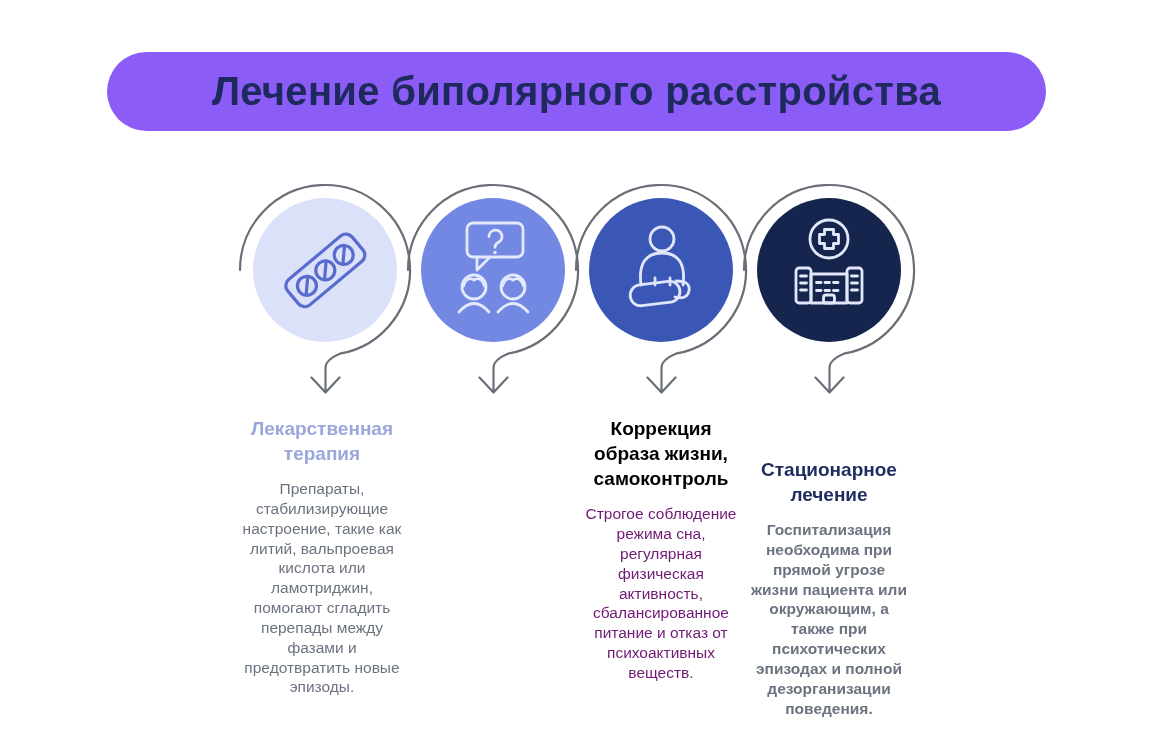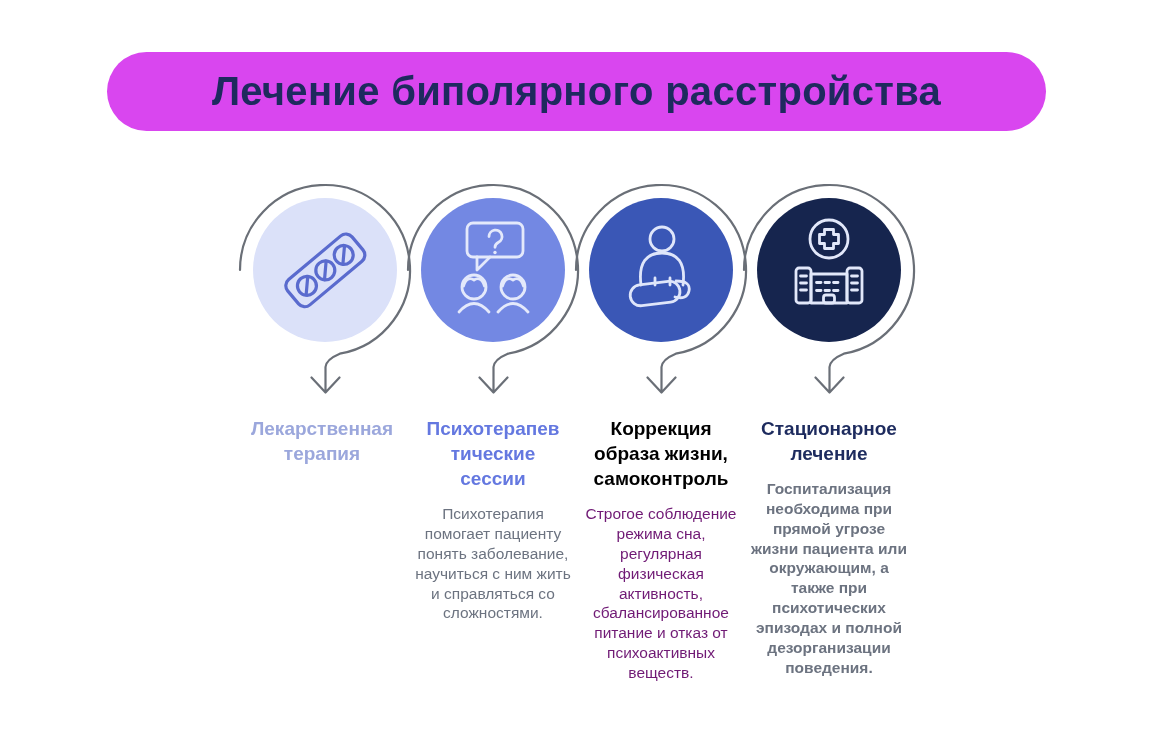--- a/index.html
+++ b/index.html
@@ -28,21 +28,21 @@
   }
   .step-body{
     margin:0 auto;width:162px;font-size:15.5px;line-height:1.28;
   }
 </style>
 </head>
 <body>
 
 <div class="canvas">
 
-  <div class="title-pill" style="background: #d946ef;">
+  <div class="title-pill" style="background: #8b5cf6;">
     <h1 style="color: rgb(30, 42, 94);">Лечение биполярного расстройства</h1>
   </div>
 
   <svg class="step-graphic g1" viewBox="0 0 176 214">
     <path d="M 3 87 A 85 85 0 1 1 102.8 170.7 Q 89 176.5 88.5 184 V 208 M 74.5 194.5 L 88.5 209.5 L 102.5 194.5" fill="none" stroke-width="2.2" stroke-linecap="round" stroke-linejoin="round" stroke="#6A6F77"></path>
     <circle cx="88" cy="87" r="72" fill="#DBE1F9"></circle>
     <g fill="none" stroke-width="3.2" stroke-linecap="round" stroke-linejoin="round" stroke="#5A6BCE">
       <g transform="rotate(-40 88 87)">
         <rect x="46" y="71" width="84" height="33" rx="8"></rect>
         <circle cx="64" cy="87.5" r="9.5"></circle>
@@ -94,35 +94,30 @@
       <path d="M 59.5 93 H 65.5 M 59.5 100 H 65.5 M 59.5 107 H 65.5"></path>
       <path d="M 110.5 93 H 116.5 M 110.5 100 H 116.5 M 110.5 107 H 116.5"></path>
       <path d="M 75.5 99.5 H 80 M 84 99.5 H 88.5 M 92.5 99.5 H 97 M 75.5 107.5 H 80 M 84 107.5 H 88.5 M 92.5 107.5 H 97"></path>
       <rect x="82.5" y="112" width="11" height="8" rx="2.5"></rect>
     </g>
   </svg>
 
   <div class="step-text t1">
     <h2 class="step-heading" style="color: rgb(155, 167, 220);">Лекарственная
 терапия</h2>
+    <p class="step-body" style="color: rgb(108, 115, 128);">Препараты, стабилизирующие настроение, такие как литий, вальпроевая кислота или ламотриджин, помогают сгладить перепады между фазами и предотвратить новые эпизоды.</p>
   </div>
 
-  <div class="step-text t2">
-    <h2 class="step-heading" style="color: rgb(100, 120, 224);">Психотерапев
-тические
-сессии</h2>
-    <p class="step-body" style="color: rgb(108, 115, 128);">Психотерапия помогает пациенту понять заболевание, научиться с ним жить и справляться со сложностями.</p>
-  </div>
 
   <div class="step-text t3">
     <h2 class="step-heading" style="color: #000000;">Коррекция
 образа жизни,
 самоконтроль</h2>
     <p class="step-body" style="color: #701a75;">Строгое соблюдение режима сна, регулярная физическая активность, сбалансированное питание и отказ от психоактивных веществ.</p>
   </div>
 
   <div class="step-text t4">
-    <h2 class="step-heading" style="color: rgb(29, 43, 94);">Стационарное
+    <h2 class="step-heading" style="color: rgb(29, 43, 94); margin-top: 41px;">Стационарное
 лечение</h2>
     <p class="step-body" style="color: rgb(108, 115, 128); font-weight: bold;">Госпитализация необходима при прямой угрозе жизни пациента или окружающим, а также при психотических эпизодах и полной дезорганизации поведения.</p>
   </div>
 
 </div>
 
 </body></html>

